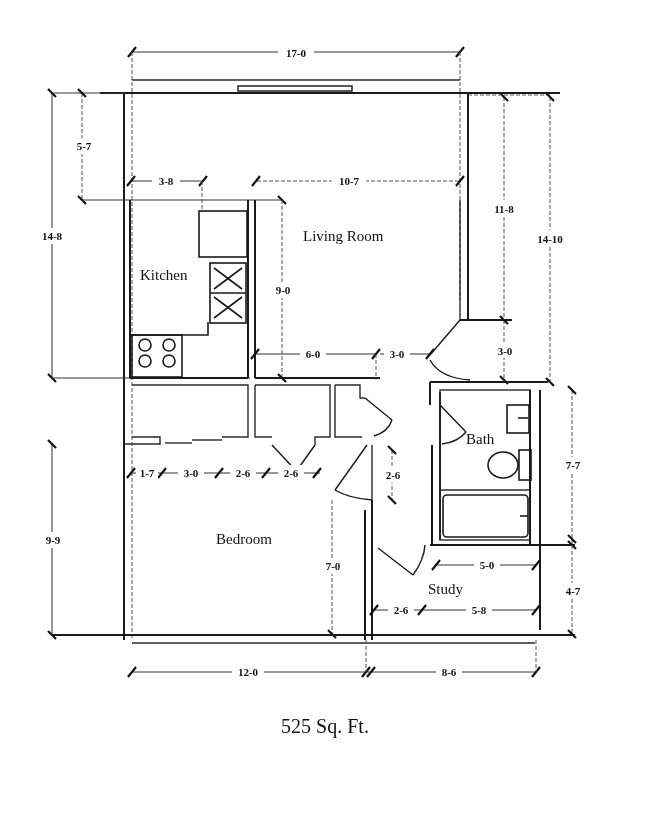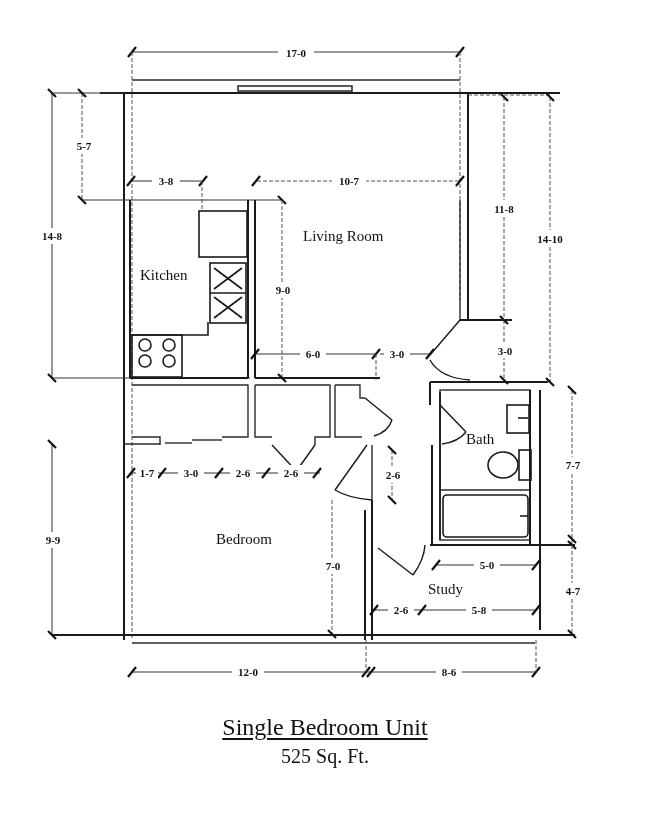--- a/index.html
+++ b/index.html
@@ -323,15 +323,14 @@
     <line class="dim-dash" x1="536" y1="640" x2="536" y2="672"></line>
     <line class="dim-dash" x1="366" y1="640" x2="366" y2="672"></line>
     <rect class="dim-bg" x="232" y="664" width="32" height="16"></rect>
     <text class="dim-label" x="248" y="676" text-anchor="middle">12-0</text>
     <rect class="dim-bg" x="436" y="664" width="26" height="16"></rect>
     <text class="dim-label" x="449" y="676" text-anchor="middle">8-6</text>
   </g>
 </svg>
 
 <div id="caption">
-  <div class="title">Single Bedroom Unit</div>
   <div class="area">525 Sq. Ft.</div>
 </div>
 
 </body></html>

